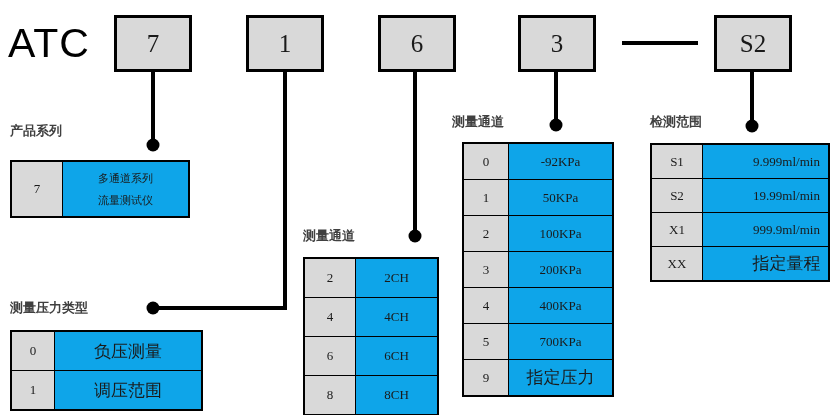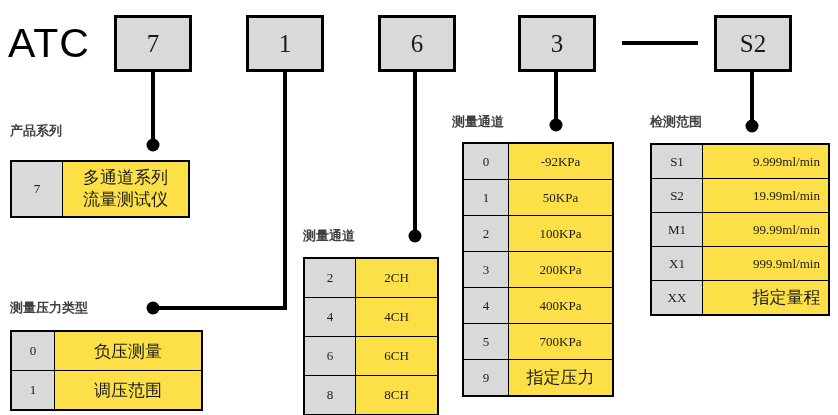--- a/index.html
+++ b/index.html
@@ -102,33 +102,33 @@
     text-align: center;
     vertical-align: middle;
     color: #1a1a1a;
   }
   .opt-table td.code {
     background: #d9d9d9;
     font-family: "Liberation Serif", "DejaVu Serif", serif;
     font-size: 13px;
   }
   .opt-table td.desc {
-    background: #fde047;
+    background: #0ea5e9;
     font-family: "Liberation Serif", "DejaVu Serif", serif;
     font-size: 13px;
   }
   .opt-table td.desc.cjk {
     font-family: "Liberation Sans", "DejaVu Sans", sans-serif;
     font-size: 17px;
   }
 
   
   #tbl-series { left: 10px; top: 160px; width: 180px; }
   #tbl-series td.code { width: 50px; height: 54px; }
-  #tbl-series td.desc { height: 54px; font-family: "Liberation Sans","DejaVu Sans",sans-serif; font-size: 17px; line-height: 22px; }
+  #tbl-series td.desc { height: 54px; font-family: "Liberation Sans","DejaVu Sans",sans-serif; font-size: 11px; line-height: 22px; }
 
   
   #tbl-ptype { left: 10px; top: 330px; width: 193px; }
   #tbl-ptype td.code { width: 42px; height: 38px; }
   #tbl-ptype td.desc { height: 38px; }
 
   
   #tbl-channel { left: 303px; top: 257px; width: 136px; }
   #tbl-channel td.code { width: 50px; height: 38px; }
   #tbl-channel td.desc { height: 38px; }
@@ -261,24 +261,20 @@
       <tbody>
         <tr>
           <td class="code">S1</td>
           <td class="desc">9.999ml/min</td>
         </tr>
         <tr>
           <td class="code">S2</td>
           <td class="desc">19.99ml/min</td>
         </tr>
         <tr>
-          <td class="code">M1</td>
-          <td class="desc">99.99ml/min</td>
-        </tr>
-        <tr>
           <td class="code">X1</td>
           <td class="desc">999.9ml/min</td>
         </tr>
         <tr>
           <td class="code">XX</td>
           <td class="desc cjk">指定量程</td>
         </tr>
       </tbody>
     </table>
 

